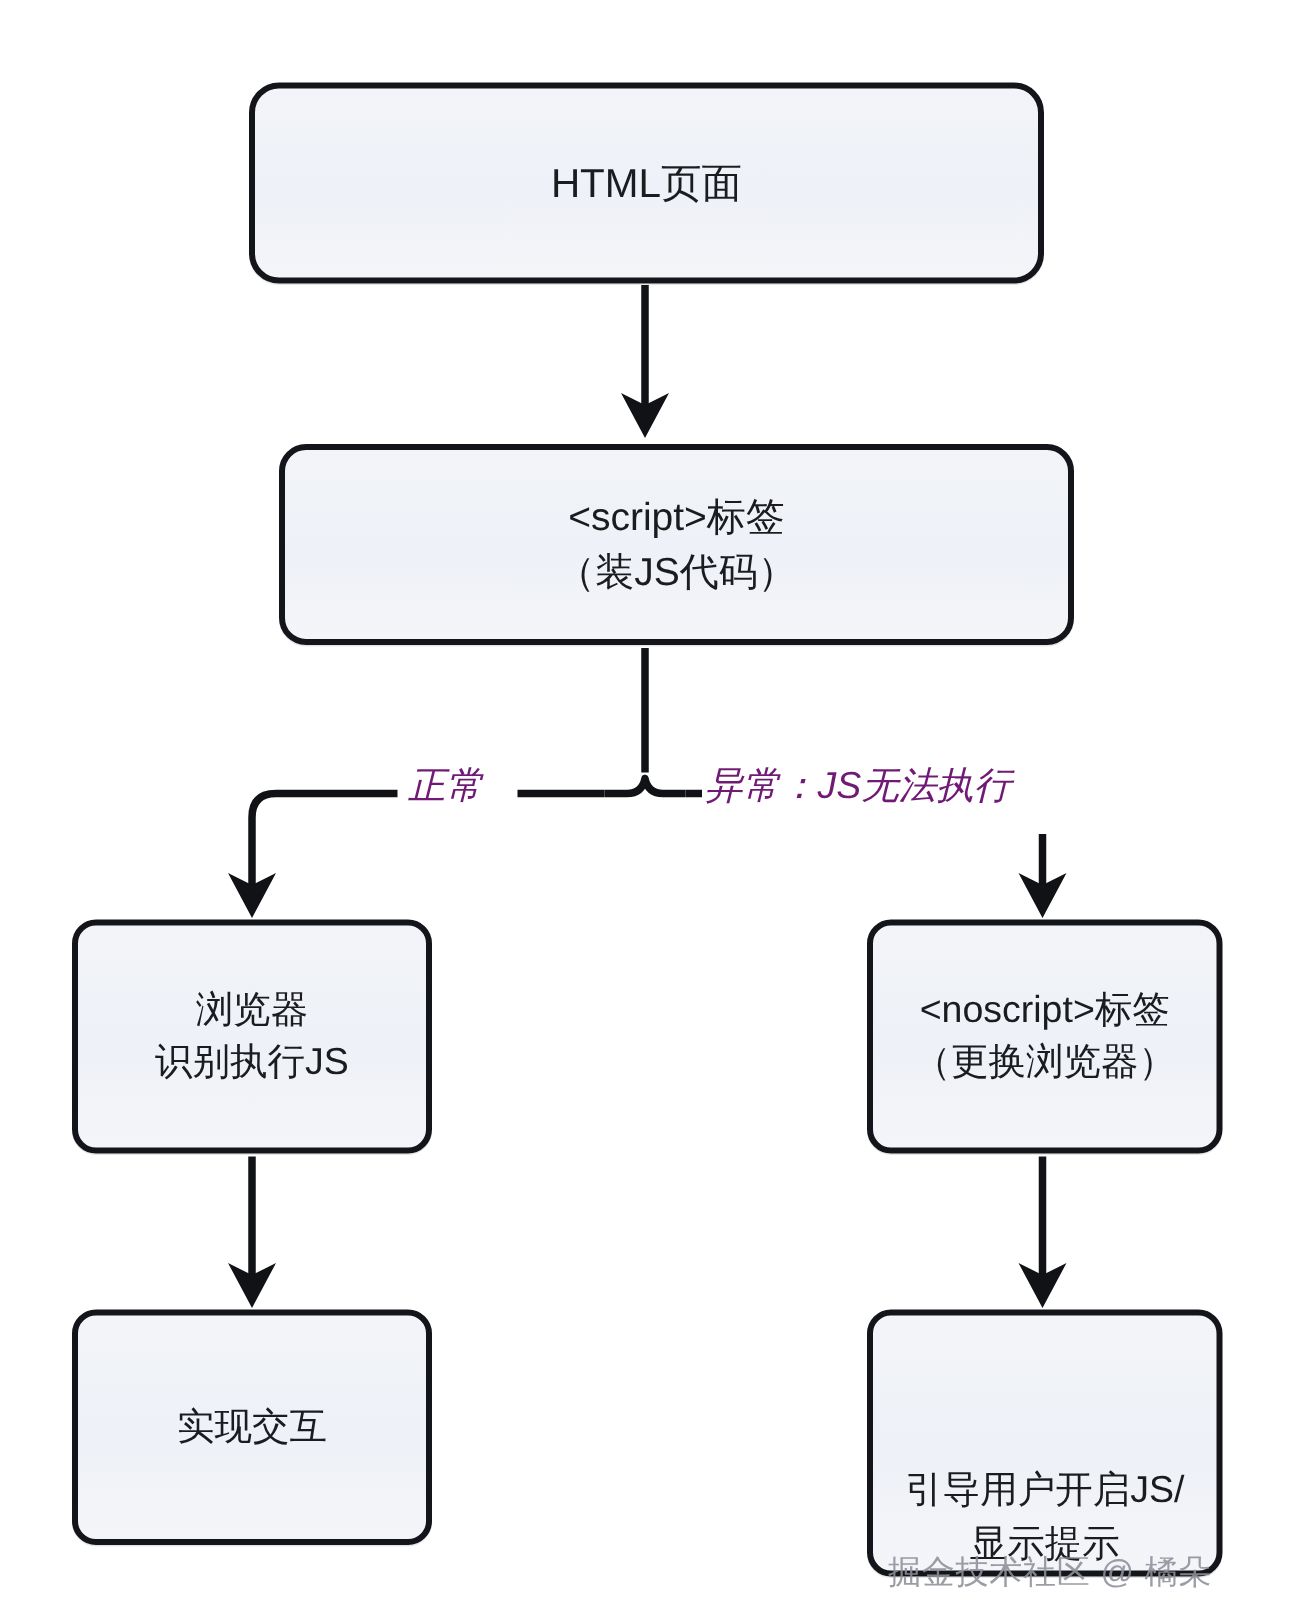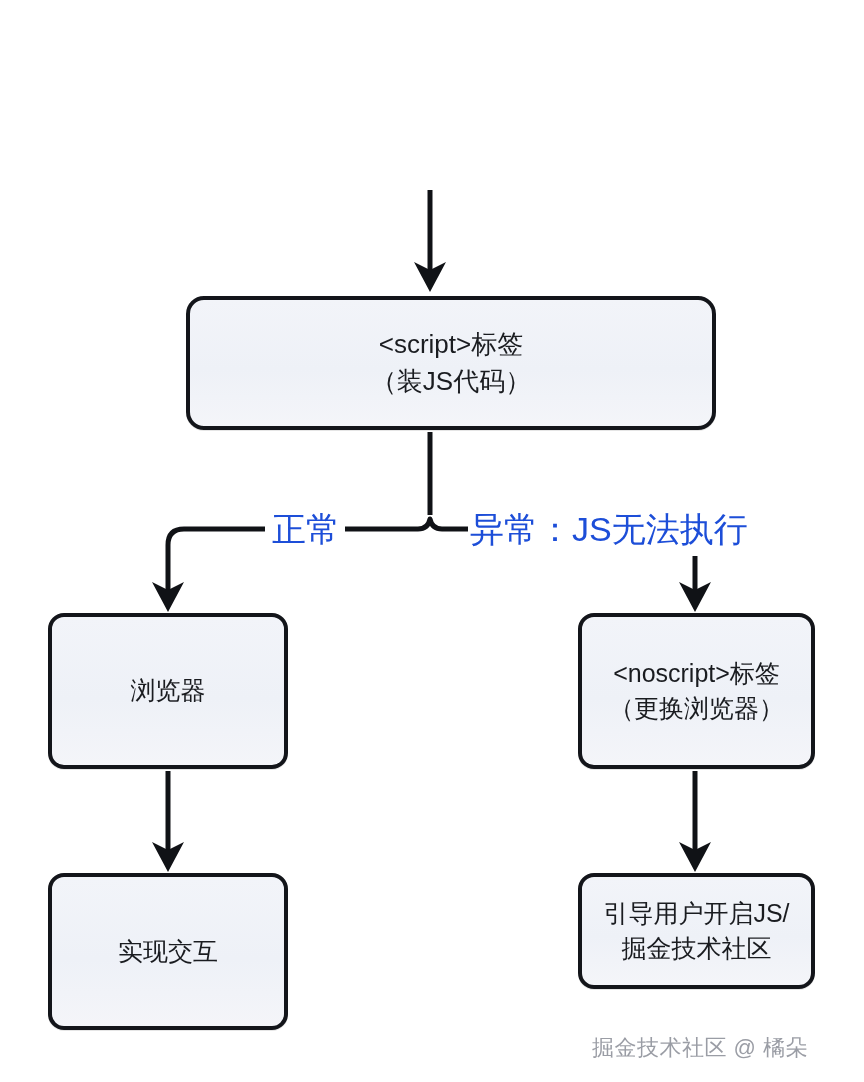--- a/index.html
+++ b/index.html
@@ -72,22 +72,23 @@
     left: 48px;
     top: 873px;
     width: 240px;
     height: 157px;
     font-size: 25px;
   }
   #node-guide {
     left: 578px;
     top: 873px;
     width: 237px;
-    height: 116px;
-    font-size: 25px;
+    height: 178px;
+    font-size: 25px;
+    justify-content: flex-end;
   }
   svg#edges {
     position: absolute;
     left: 0;
     top: 0;
     width: 864px;
     height: 1082px;
     pointer-events: none;
   }
   .edge-path {
@@ -95,24 +96,25 @@
     stroke: #101216;
     stroke-width: 5;
     stroke-linecap: butt;
     stroke-linejoin: round;
   }
   .edge-head {
     fill: #101216;
   }
   .branch-label {
     position: absolute;
-    color: #1d4ed8;
-    font-size: 34px;
+    color: #701a75;
+    font-size: 25px;
     white-space: pre;
     line-height: 1;
+    font-style: italic;
   }
   #label-normal {
     left: 272px;
     top: 512px;
   }
   #label-abnormal {
     left: 470px;
     top: 512px;
   }
   #watermark {
@@ -162,42 +164,46 @@
       <path class="edge-path" d="M 168 771 L 168 852"></path>
       <path class="edge-head" d="M 168 872 L 152 842 L 168 850 L 184 842 Z"></path>
     </g>
 
     <g>
       <path class="edge-path" d="M 695 771 L 695 852"></path>
       <path class="edge-head" d="M 695 872 L 679 842 L 695 850 L 711 842 Z"></path>
     </g>
   </svg>
 
+  <div class="node" id="node-html">
+    <span class="line1">HTML页面</span>
+  </div>
 
   <div class="node" id="node-script">
     <span class="line1">&lt;script&gt;标签</span>
     <span class="line2">（装JS代码）</span>
   </div>
 
   <div class="node" id="node-browser">
     <span class="line1">浏览器</span>
+    <span class="line2">识别执行JS</span>
   </div>
 
   <div class="node" id="node-noscript">
     <span class="line1">&lt;noscript&gt;标签</span>
     <span class="line2">（更换浏览器）</span>
   </div>
 
   <div class="node" id="node-interaction">
     <span class="line1">实现交互</span>
   </div>
 
   <div class="node" id="node-guide">
     <span class="line1">引导用户开启JS/</span>
-    <span class="line2">掘金技术社区</span>
+    <span class="line2">显示提示</span>
   </div>
 
   <span class="branch-label" id="label-normal">正常</span>
   <span class="branch-label" id="label-abnormal">异常：JS无法执行</span>
 
   <span id="watermark">掘金技术社区 @ 橘朵</span>
 
 </div>
 
 </body></html>

